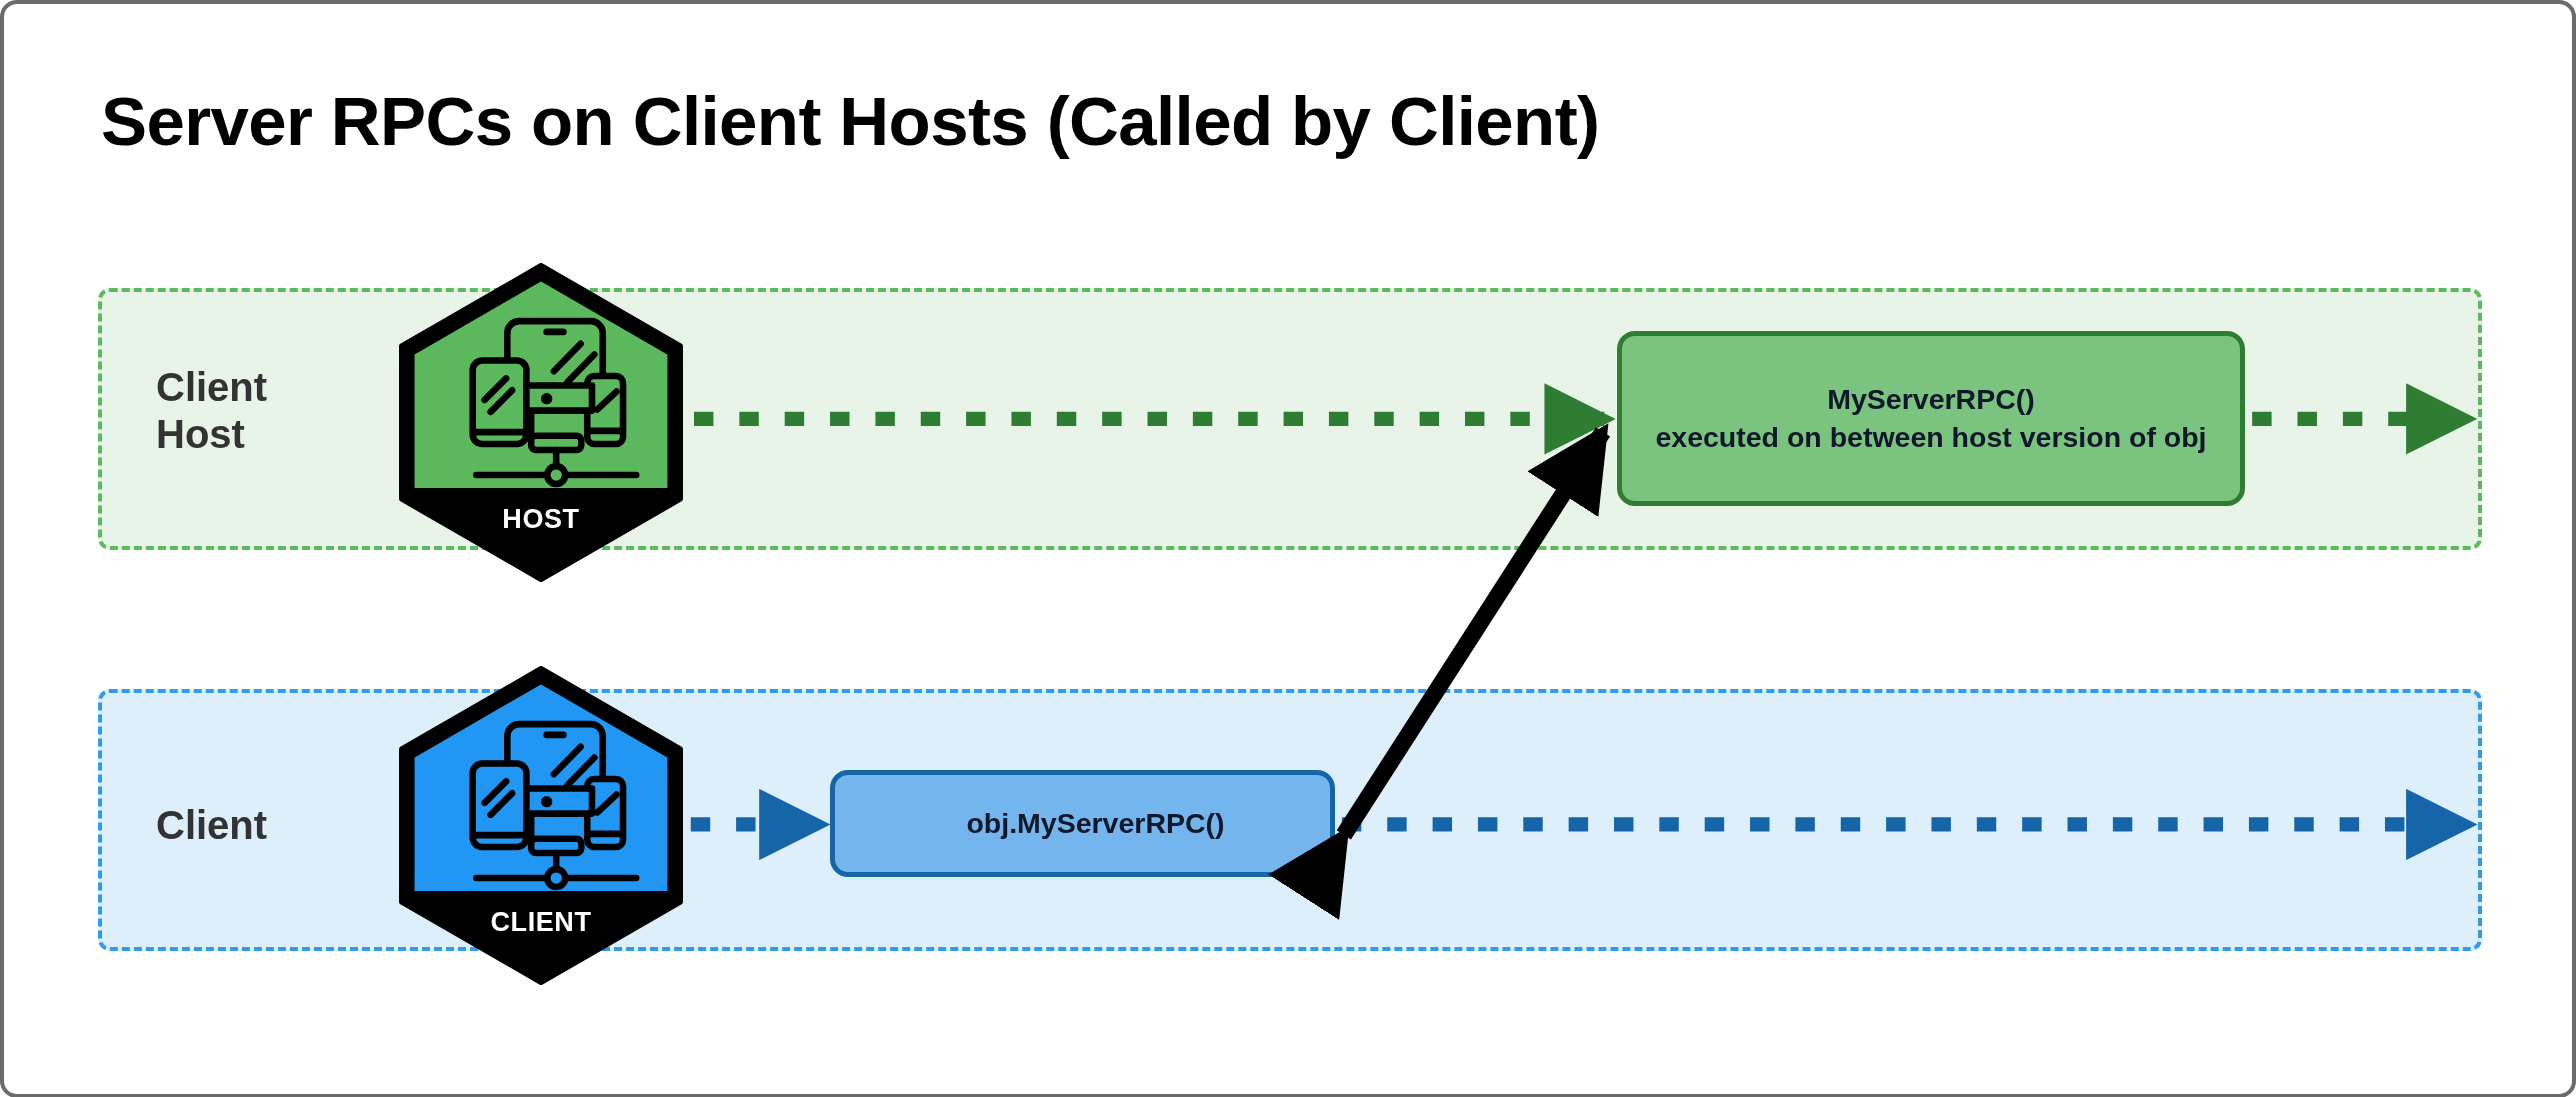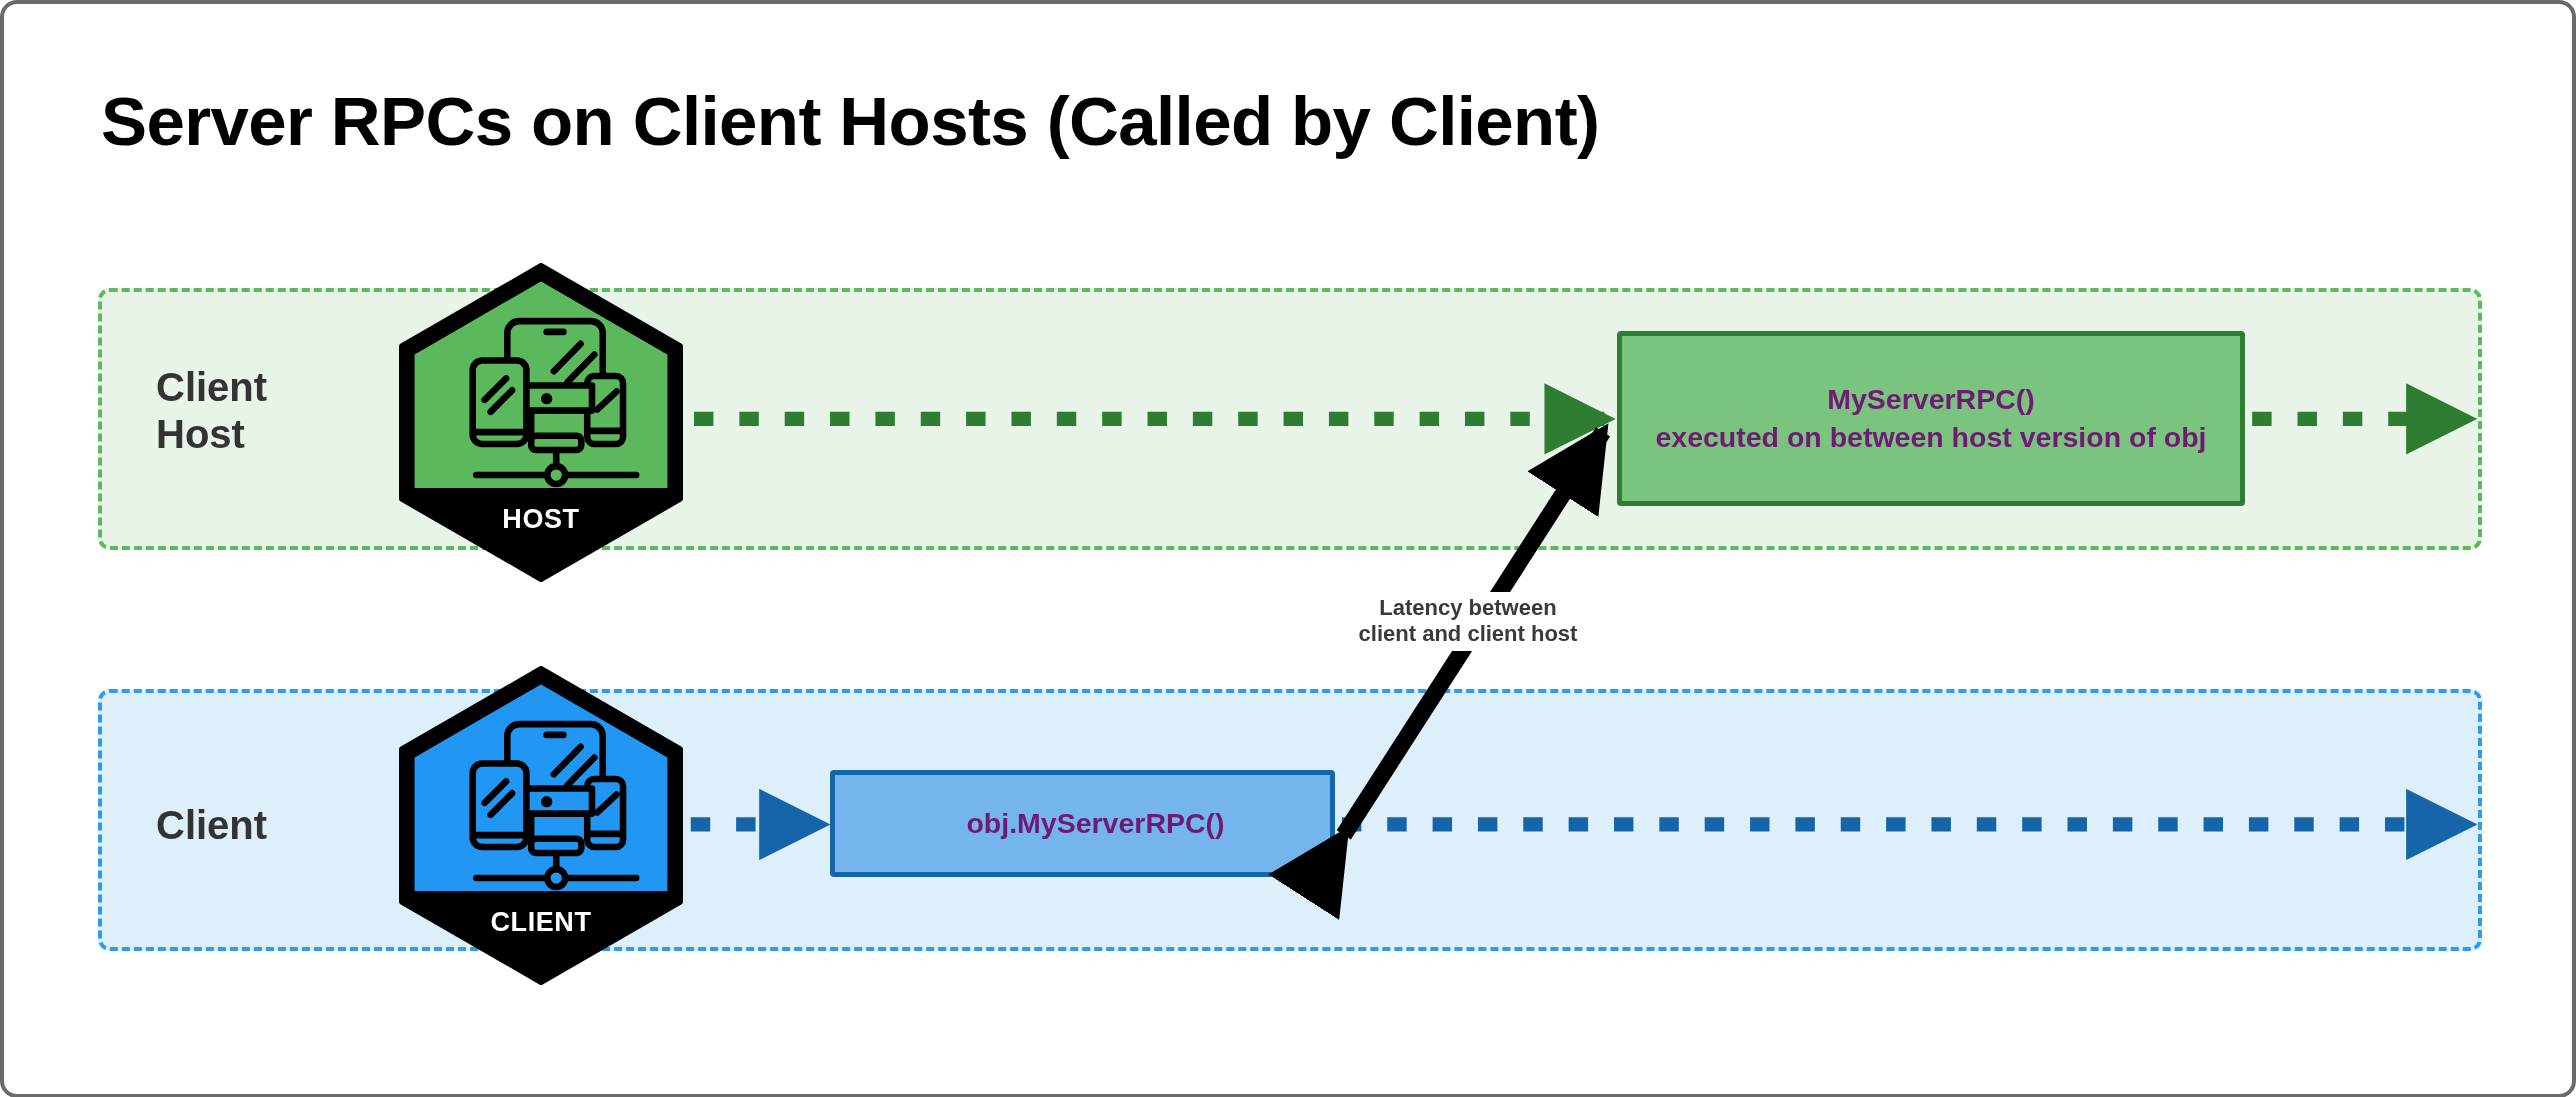--- a/index.html
+++ b/index.html
@@ -82,27 +82,27 @@
     font-size: 27px;
     font-weight: bold;
     letter-spacing: 0.6px;
   }
   #hex-label-host   { top: 241px; }
   #hex-label-client { top: 241px; }
 
   
   .proc-box {
     position: absolute;
-    border-radius: 4px;
+    border-radius: 18px;
     display: flex;
     align-items: center;
     justify-content: center;
     text-align: center;
     font-weight: bold;
-    color: #701a75;
+    color: #0f172a;
     line-height: 1.3;
   }
   #box-server-rpc {
     left: 1613px;
     top: 327px;
     width: 628px;
     height: 175px;
     background: #7bc47f;
     border: 5.8px solid #2e7d32;
     font-size: 28.5px;
@@ -191,24 +191,20 @@
 
     <line x1="3470" y1="640" x2="3800" y2="640" stroke="#2e7d32" stroke-width="22" stroke-dasharray="30,40" marker-end="url(#arw-green)"></line>
 
     <line x1="1060" y1="1266" x2="1258" y2="1266" stroke="#1565a8" stroke-width="22" stroke-dasharray="30,40" marker-end="url(#arw-blue)"></line>
 
     <line x1="2065" y1="1266" x2="3800" y2="1266" stroke="#1565a8" stroke-width="22" stroke-dasharray="30,40" marker-end="url(#arw-blue)"></line>
 
     <line x1="2068" y1="1282" x2="2468" y2="660" stroke="#000000" stroke-width="26" marker-end="url(#arw-black-end)" marker-start="url(#arw-black-start)"></line>
   </svg>
 
-  <div id="latency-note">
-    <div>Latency between</div>
-    <div>client and client host</div>
-  </div>
 
   <div class="hex-badge" id="hex-host">
     <svg width="284" height="319" viewBox="0 0 438 492">
 
       <polygon points="219,4 434,128 434,364 219,488 4,364 4,128" fill="#000000" stroke="#000000" stroke-width="8" stroke-linejoin="round"></polygon>
 
       <clipPath id="hostclip">
         <polygon points="219,4 434,128 434,364 219,488 4,364 4,128"></polygon>
       </clipPath>
       <g clip-path="url(#hostclip)">

